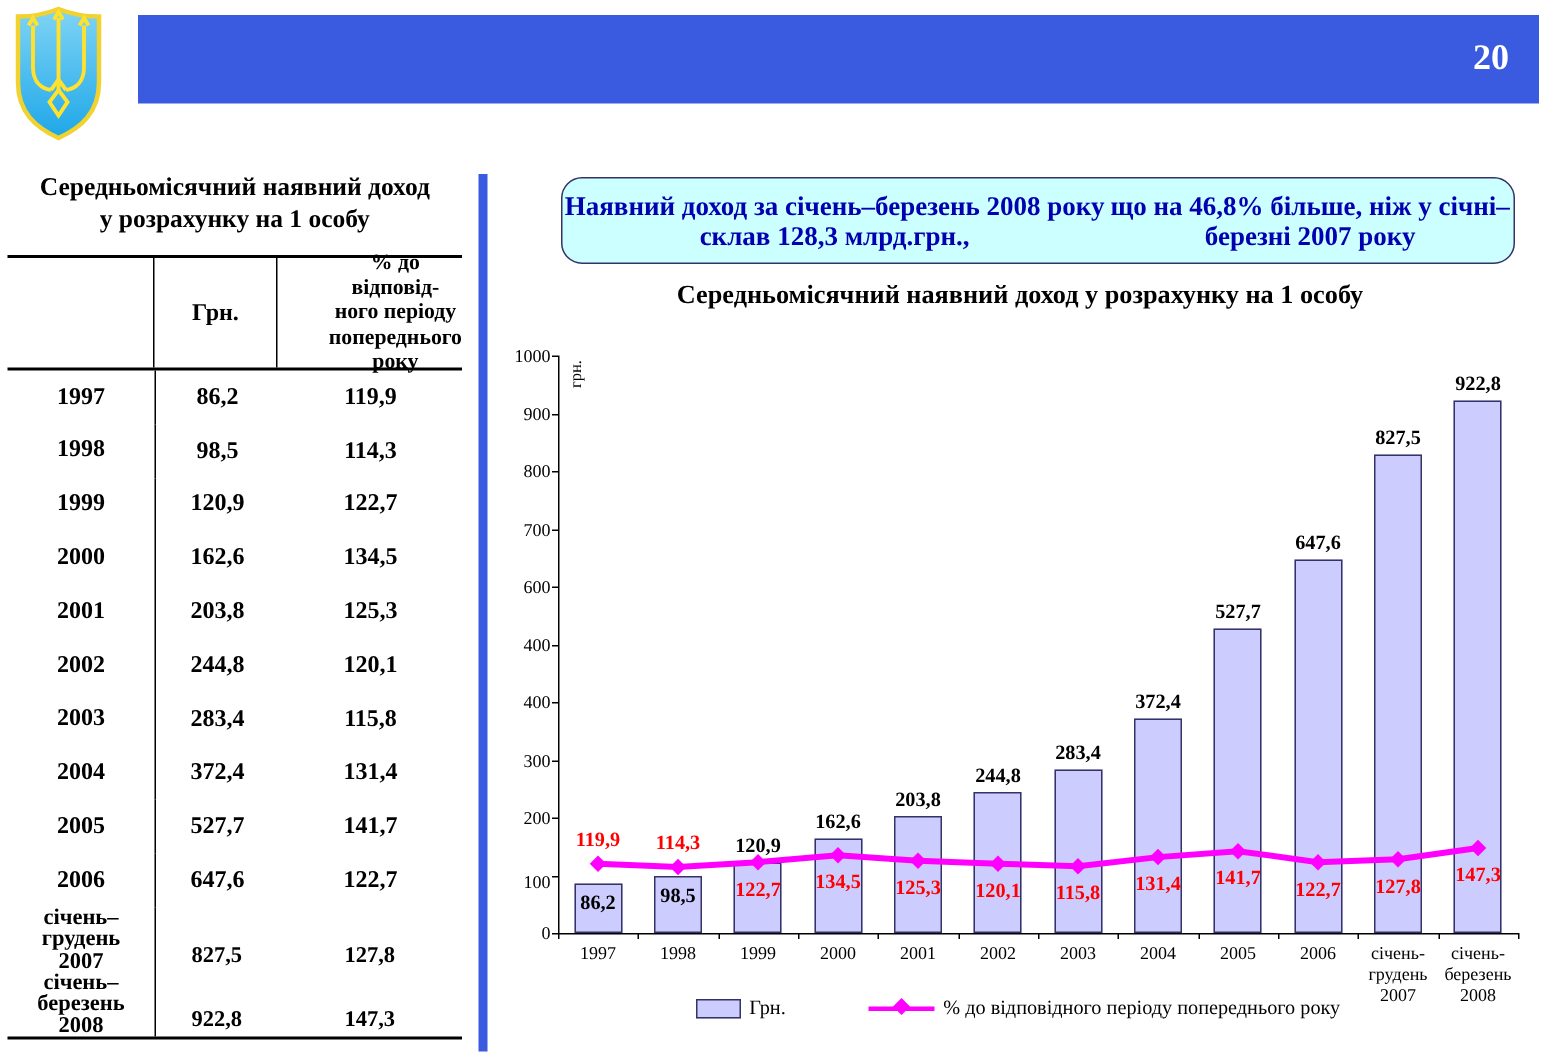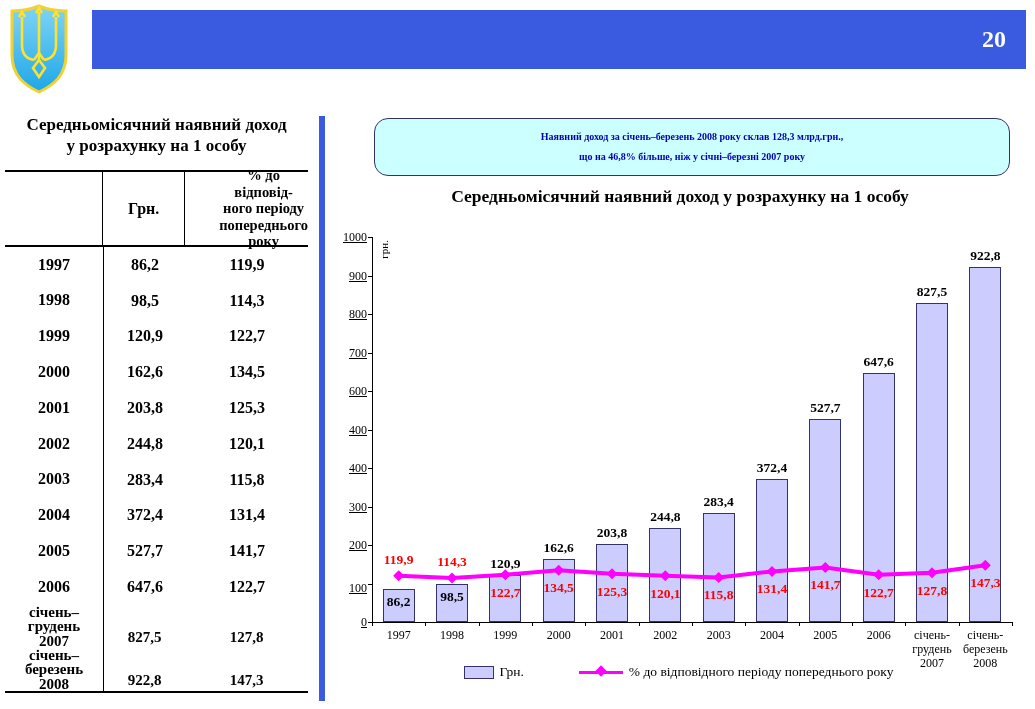--- a/index.html
+++ b/index.html
@@ -31,31 +31,31 @@
   .c-uah{width:82px;border-left:1.5px solid #000;}
   .c-pct{flex:1;}
   .trow.tall .c-uah,.trow.tall .c-pct{align-items:flex-end;padding-bottom:2px;box-sizing:border-box;}
 
   
   .divider{position:absolute;left:319px;top:116px;width:6px;height:585px;}
 
   
   .info-box{position:absolute;left:374px;top:118px;width:634px;height:56px;
             border:1.5px solid #333366;border-radius:14px;
-            display:flex;flex-direction:column;align-items:center;justify-content:center;
-            font-size:10px;font-weight:bold;line-height:20px;text-align:center;}
+            display:flex;flex-direction:row;align-items:center;justify-content:center;
+            font-size:18px;font-weight:bold;line-height:20px;text-align:center;}
   .chart-title{position:absolute;left:340px;top:186px;width:680px;text-align:center;
                font-size:17.5px;font-weight:bold;}
 
   
   .chart{position:absolute;left:337px;top:218px;width:683px;height:485px;}
   .axis-y{position:absolute;border-left:1px solid #000;}
   .axis-x{position:absolute;border-top:1px solid #000;}
   .ytick{position:absolute;height:1px;background:#000;width:4px;}
-  .ylab{position:absolute;width:30px;text-align:right;font-size:12px;height:14px;line-height:14px;text-decoration:underline;}
+  .ylab{position:absolute;width:30px;text-align:right;font-size:12px;height:14px;line-height:14px;}
   .xtick{position:absolute;width:1px;background:#000;height:4px;}
   .xlab{position:absolute;text-align:center;font-size:12px;line-height:14px;white-space:pre-line;}
   .bar{position:absolute;box-sizing:border-box;border:1px solid #333366;}
   .blab{position:absolute;width:56px;text-align:center;font-size:13.5px;font-weight:bold;color:#000;}
   .rlab{position:absolute;width:60px;text-align:center;font-size:13.5px;font-weight:bold;}
   .yaxis-title{position:absolute;font-size:11px;writing-mode:vertical-rl;transform:rotate(180deg);}
   .linesvg{position:absolute;left:0;top:0;pointer-events:none;}
 
   
   .legend{position:absolute;left:0;top:446px;width:683px;display:flex;justify-content:center;

